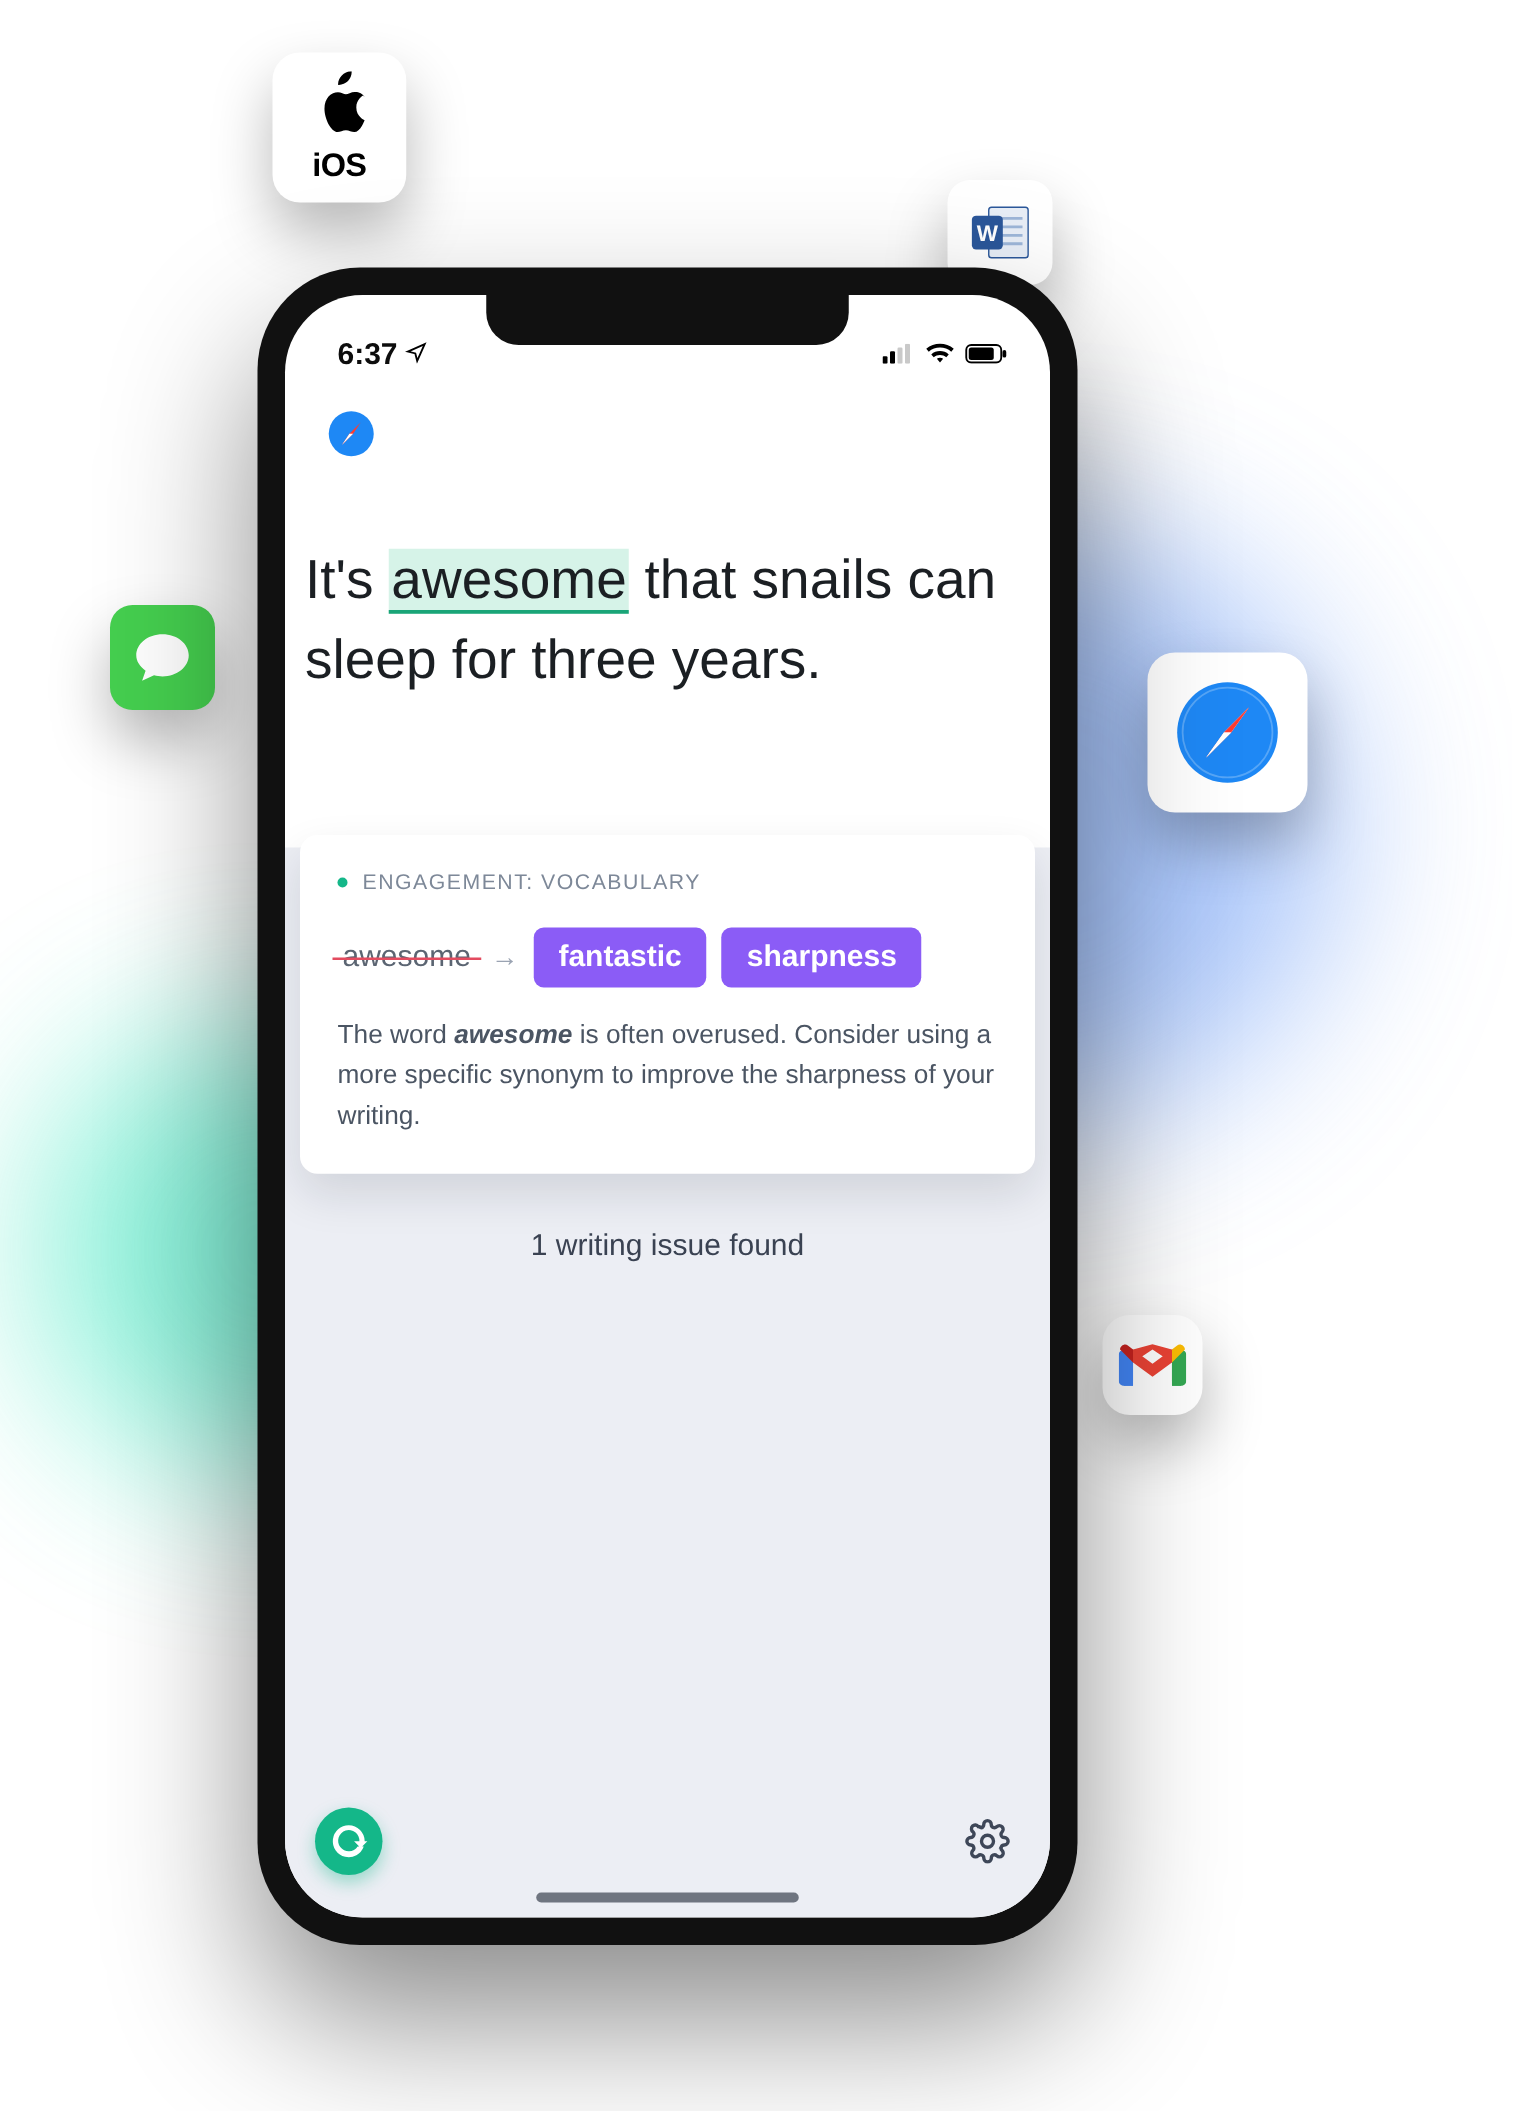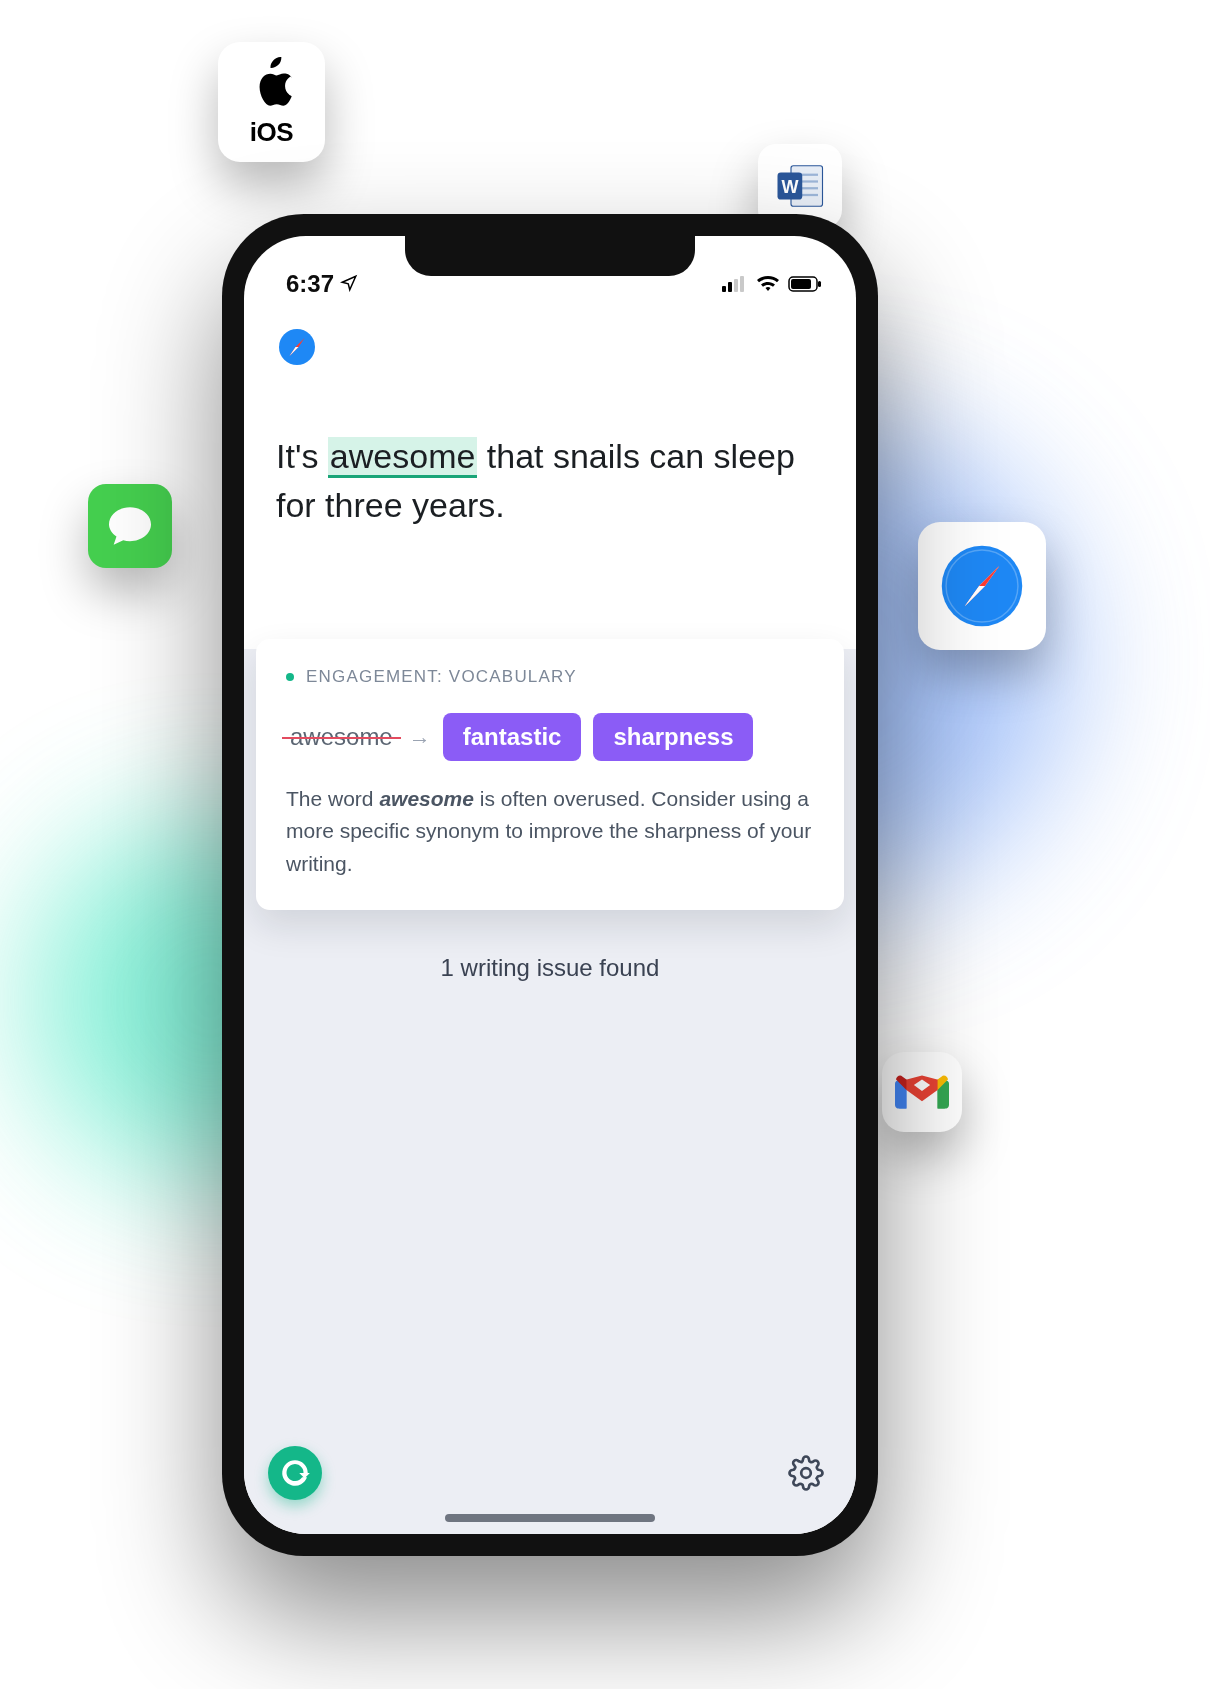--- a/index.html
+++ b/index.html
@@ -19,21 +19,21 @@
 
   #chip-ios       { left: 218px; top: 42px; width: 107px; height: 120px; flex-direction: column; gap: 2px; }
   #chip-word      { right: 368px; top: 144px; }
   #chip-messages  { left: 88px;  top: 484px; background:#45cf4f; }
   #chip-safari    { right: 164px; top: 522px; width: 128px; height: 128px; }
   #chip-gmail     { right: 248px; top: 1052px; }
 
   .ios-label { font-weight: 600; font-size: 26px; letter-spacing: -0.5px; }
 
   
-  .phone-wrap { position: absolute; left: 222px; top: 214px; }
+  .phone-wrap { position: absolute; left: 206px; top: 214px; }
   .phone {
     width: 656px; height: 1342px;
     background: #111;
     border-radius: 82px;
     padding: 22px;
     box-shadow: 0 60px 120px rgba(0,0,0,0.45);
     position: relative;
   }
   .notch {
     position: absolute; top: 22px; left: 50%; transform: translateX(-50%);
@@ -59,22 +59,22 @@
   .status-left { display:flex; align-items:center; gap:6px; }
   .status-right { display:flex; align-items:center; gap:8px; }
 
   .safari-pill {
     margin: 22px 0 0 26px;
     width: 54px; height: 54px; border-radius: 50%;
     display:flex; align-items:center; justify-content:center;
   }
 
   .editor {
-    padding: 58px 32px 0 32px;
-    font-size: 34px; line-height: 1.45; color:#1b1f23; font-weight:400;
+    padding: 58px 32px 0 16px;
+    font-size: 44px; line-height: 1.45; color:#1b1f23; font-weight:400;
     flex: 0 0 auto;
   }
   .hl {
     background: #d6f3e8;
     border-bottom: 3px solid #1aa578;
     padding: 0 2px;
   }
 
   .lower {
     margin-top: 118px;

